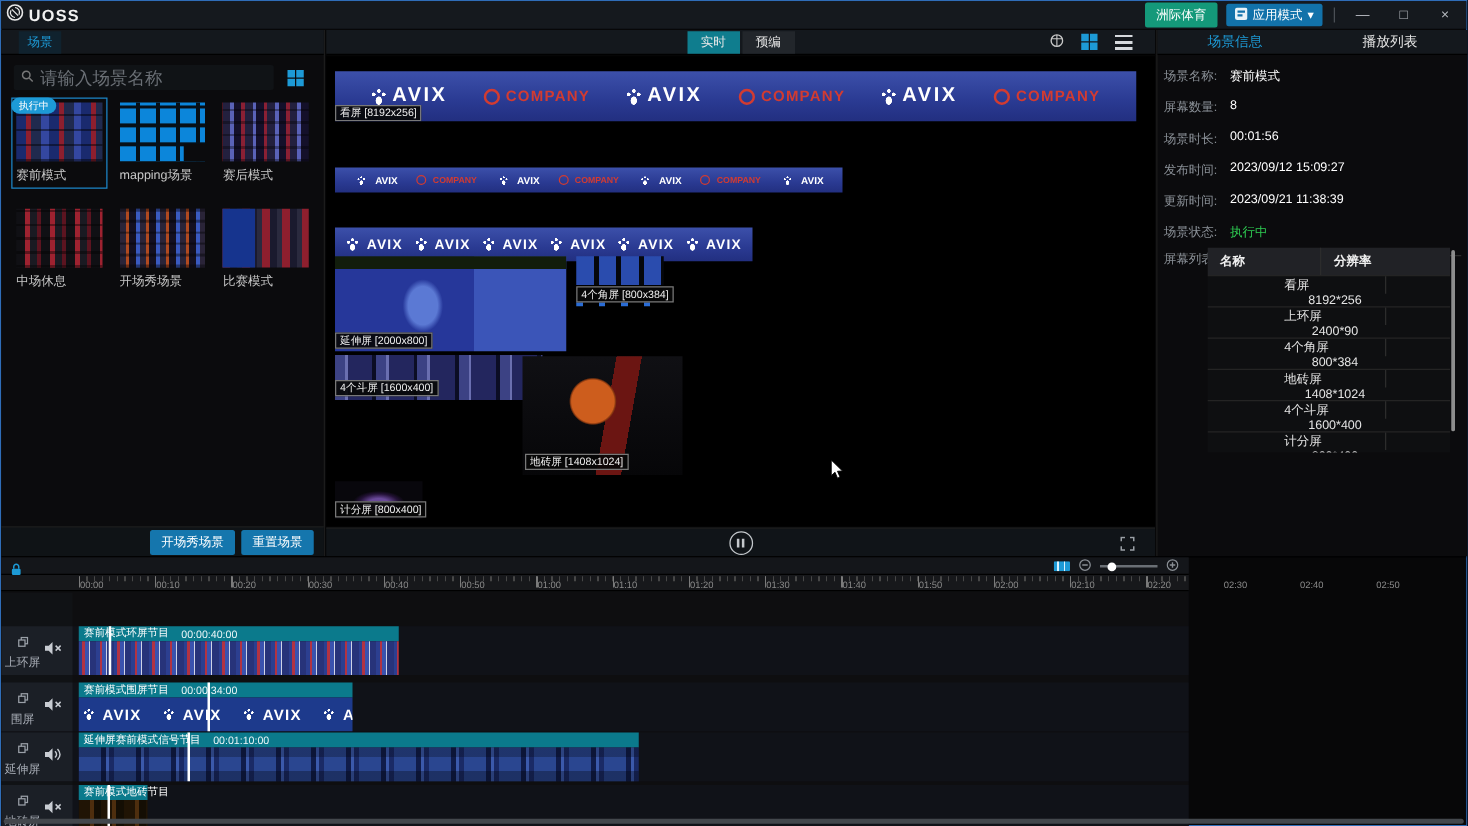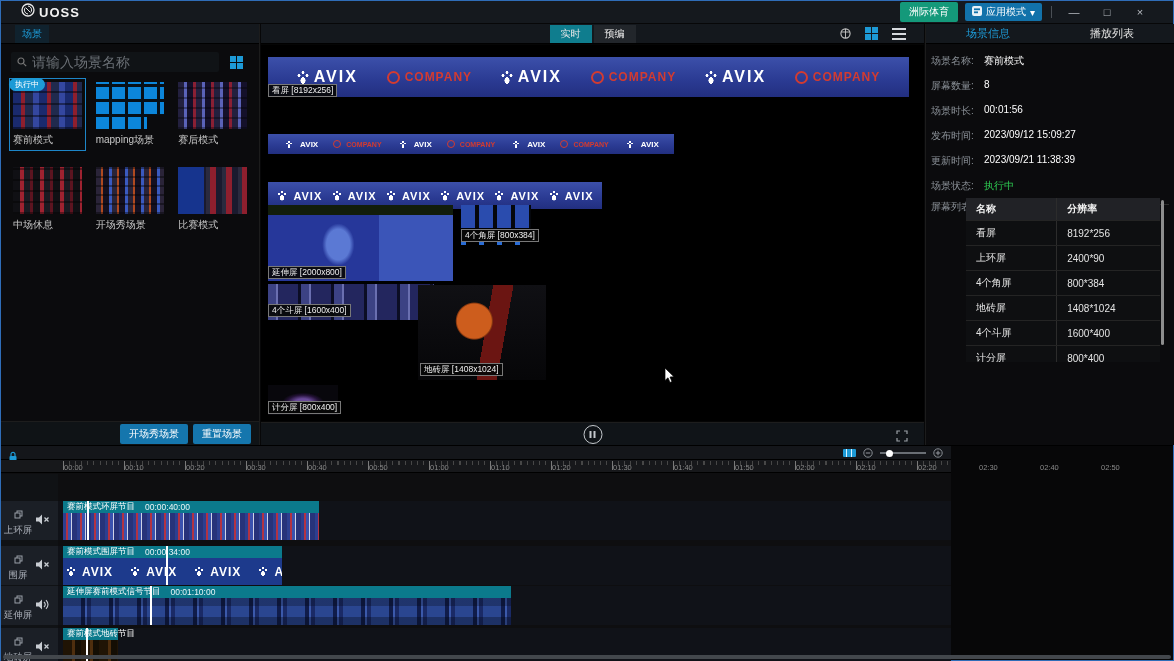--- a/index.html
+++ b/index.html
@@ -2,21 +2,21 @@
 <html><head>
 <meta charset="utf-8">
 <style>
   * { margin:0; padding:0; box-sizing:border-box; }
   html,body { width:1174px; height:661px; background:#000; overflow:hidden; }
   body { font-family:"Liberation Sans", sans-serif; color:#ddd; position:relative; }
   .app { position:absolute; inset:0; background:#070708; border:1px solid #2f6db8; }
 
   
   .titlebar { position:absolute; top:0; left:0; right:0; height:22px; background:#15191e;
-    display:flex; align-items:center; padding:0 20px; }
+    display:flex; align-items:center; padding:0 4px; }
   .logo { display:flex; align-items:center; gap:4px; }
   .logo-text { font-weight:bold; font-size:13px; letter-spacing:1px; color:#f2f2f2; }
   .tb-right { margin-left:auto; display:flex; align-items:center; gap:7px; }
   .btn-sport { background:#14997a; color:#fff; font-size:10px; padding:3px 9px; border-radius:2px; border:none; }
   .btn-mode { background:#1272aa; color:#fff; font-size:10px; padding:2px 7px; border-radius:2px;
     display:flex; align-items:center; gap:4px; border:none; }
   .tb-sep { width:1px; height:12px; background:#4a4f55; margin:0 2px; }
   .win-btn { width:26px; text-align:center; color:#b8bcc2; font-size:11px; line-height:20px; }
 
   
@@ -124,21 +124,21 @@
   .rp-tab.active { color:#1d9ad6; }
   .info-list { padding:10px 0 0 5px; }
   .info-row { display:flex; font-size:10px; margin-bottom:11px; }
   .info-label { color:#8a9097; width:53px; flex:0 0 auto; }
   .info-value { color:#fff; }
   .info-value.green { color:#2ecc52; }
   .rp-divider { height:1px; background:#2c2c2c; margin:1px 5px 0 5px; }
   .sl-label { position:absolute; left:5px; top:176px; font-size:10px; color:#8a9097; }
   .sl-table { position:absolute; left:40px; right:14px; top:174px; height:164px; background:#0e0f11; overflow:hidden; font-size:10px; }
   .sl-hrow { display:flex; height:22px; background:#212226; align-items:center; font-weight:bold; color:#f0f0f0; }
-  .sl-row { display:flex; height:25px; align-items:center; border-top:1px solid #242424; color:#e4e4e4; }
+  .sl-row { display:flex; height:25px; align-items:center; border-top:1px solid #242424; color:#e4e4e4;flex-direction:column; }
   .sl-c1 { width:47%; padding-left:10px; border-right:1px solid #2c2c2c; height:100%; display:flex; align-items:center; }
   .sl-c2 { padding-left:10px; }
   .sl-scrollbar { position:absolute; right:10px; top:176px; width:3px; height:145px; background:#8d8d8d; border-radius:2px; }
 
   
   .timeline { position:absolute; top:445px; left:0; width:950px; height:215px; background:#0e0e10; }
   .tl-topbar { position:relative; height:14px; background:#14161a; border-bottom:1px solid #000; }
   .tl-lock { position:absolute; left:7px; top:2px; }
   .tl-zoom { position:absolute; right:8px; top:0; height:14px; display:flex; align-items:center; gap:7px; }
   .chip-blue { width:13px; height:8px; border-radius:1px; background:

